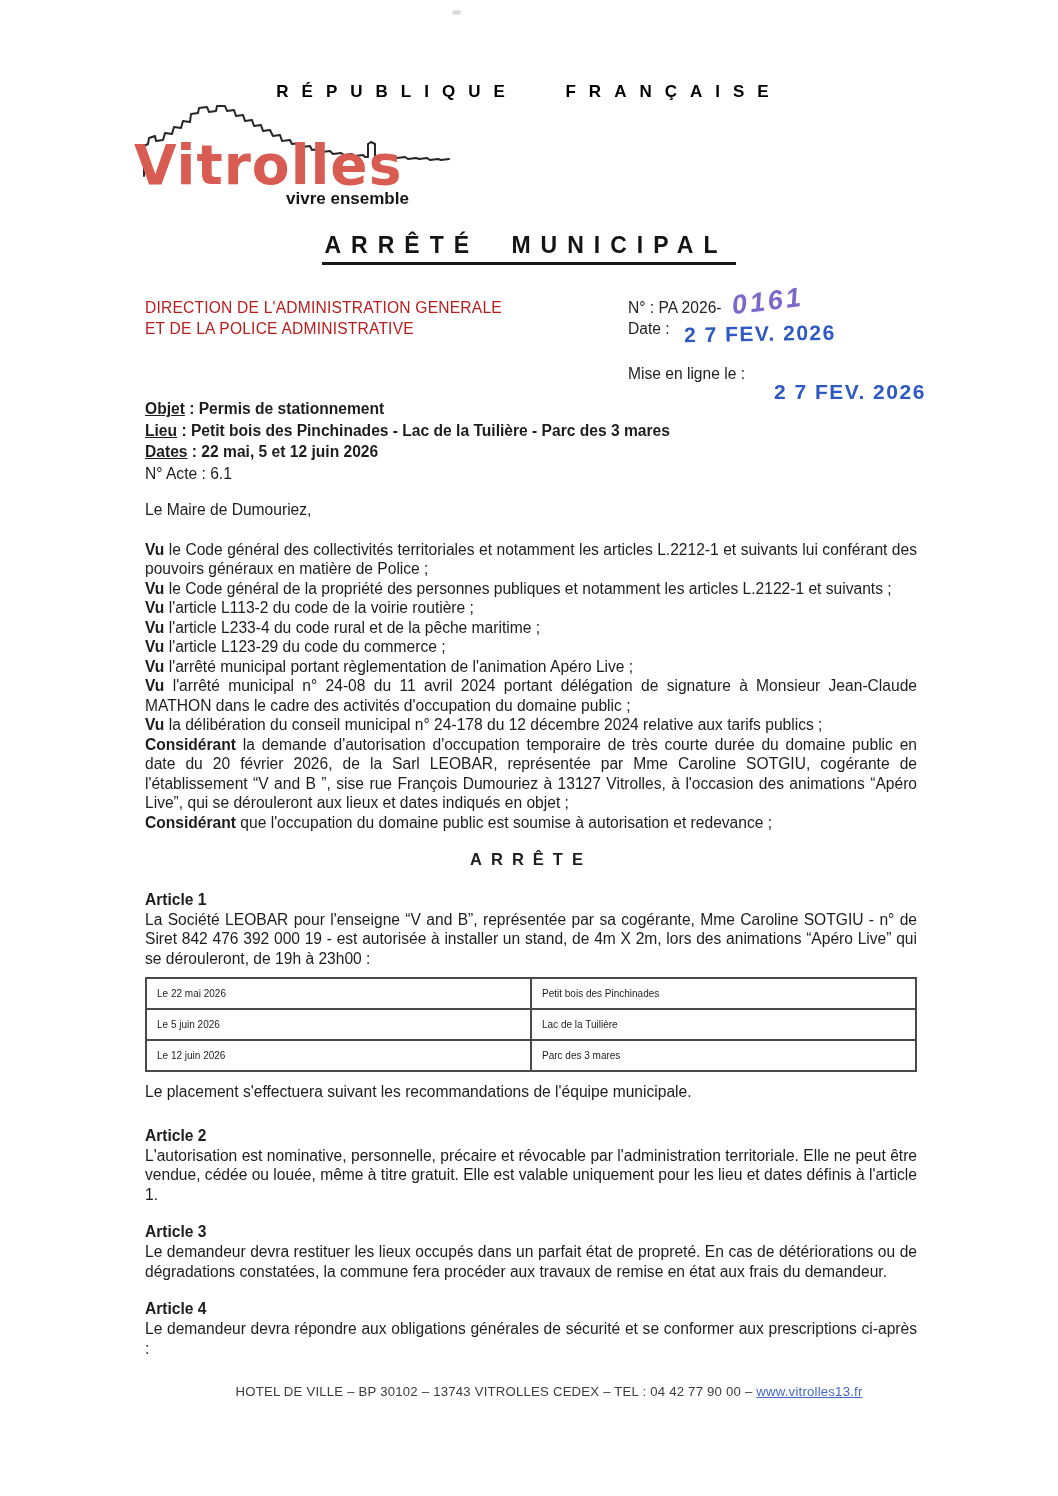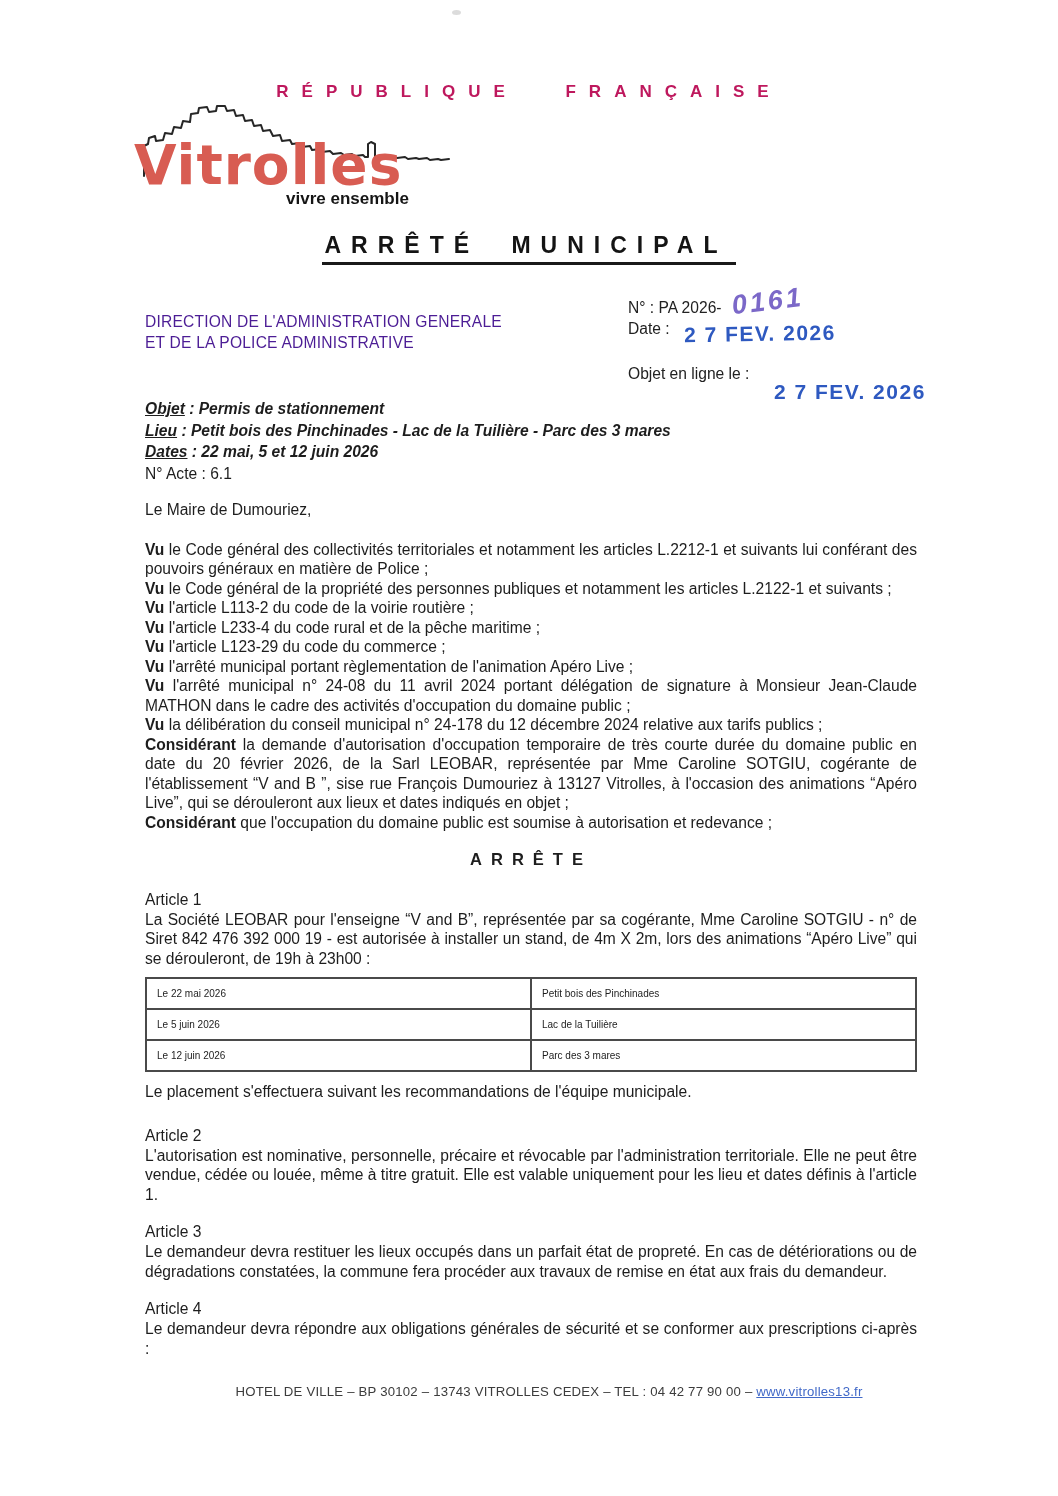--- a/index.html
+++ b/index.html
@@ -4,62 +4,62 @@
 <style>
   html,body{margin:0;padding:0;background:#ffffff;}
   .page{
     position:relative;width:1058px;height:1496px;background:#ffffff;
     font-family:"Liberation Sans","DejaVu Sans",sans-serif;color:#1d1d1d;overflow:hidden;
   }
   .speck{position:absolute;top:10px;left:452px;width:9px;height:5px;background:#dcdcdc;border-radius:50%;}
 
   .republique{
     position:absolute;top:82px;left:0;width:100%;text-align:center;
-    font-size:17px;font-weight:600;letter-spacing:13px;word-spacing:30px;color:#be185d;white-space:nowrap;
+    font-size:17px;font-weight:600;letter-spacing:13px;word-spacing:30px;color:#000000;white-space:nowrap;
   }
 
   .logo{position:absolute;top:100px;left:134px;width:340px;}
   .skyline{display:block;}
   .logo-name{
     margin-top:-40px;font-size:55px;font-weight:700;letter-spacing:1px;
     color:var(--logo-red,#d85c52);font-family:"DejaVu Sans",sans-serif;line-height:1;
   }
   .logo-tagline{margin-top:-4px;margin-left:152px;font-size:17px;font-weight:600;color:#151515;}
 
   .doc-title-wrap{position:absolute;top:232px;left:0;width:100%;text-align:center;}
   .doc-title{
     display:inline-block;font-size:23px;font-weight:800;letter-spacing:10px;word-spacing:16px;
     border-bottom:3px solid #191919;padding:0 8px 3px 2px;color:#141414;
   }
 
   .meta{position:absolute;top:297px;left:145px;width:780px;font-size:15.6px;}
-  .direction{line-height:21px;letter-spacing:0.2px;color:#4c1d95;margin-top:14px;}
+  .direction{line-height:21px;letter-spacing:0.2px;color:#b91c1c;}
   .meta-right{position:absolute;top:0;left:483px;width:300px;line-height:21px;color:#222;}
   .handwritten{
     display:inline-block;font-size:27px;font-weight:600;font-style:italic;
     color:var(--handwriting-purple,#7b68c8);transform:rotate(-7deg) translateY(-3px);
     margin-left:10px;letter-spacing:3px;line-height:0;
   }
   .stamp{
     position:absolute;color:var(--stamp-blue,#2e59c0);font-weight:700;font-size:21px;
     letter-spacing:1.5px;white-space:nowrap;font-family:"Liberation Sans",sans-serif;
   }
   .stamp1{top:26px;left:56px;transform:rotate(-1deg);}
   .stamp2{top:84px;left:146px;}
   .mise-label{margin-top:24px;}
 
   .content{position:absolute;top:398px;left:145px;width:772px;font-size:15.6px;line-height:19.5px;}
   .content p{margin:0;text-align:justify;}
-  .subject-line{line-height:21.5px;font-weight:700;font-style:italic;}
+  .subject-line{line-height:21.5px;font-weight:700;}
   .subject-line .lbl{text-decoration:underline;}
   .acte-line{font-weight:400;line-height:21.5px;}
   .salutation{margin-top:16px;margin-bottom:20px;}
   .lead{font-weight:700;}
   .arrete{margin:18px 0 20px;text-align:center;font-weight:700;font-size:16.5px;letter-spacing:9px;}
-  .art-head{font-weight:400;margin-top:18px;line-height:20px;}
+  .art-head{font-weight:700;margin-top:18px;line-height:20px;}
   .art-head.first{margin-top:0;}
   .art-head.gap-lg{margin-top:24px;}
   .date-table{border-collapse:collapse;width:100%;margin:9px 0 10px;}
   .date-table td{border:2px solid #4a4a4a;height:27px;padding:1px 10px;font-size:10px;color:#1d1d1d;}
   .date-table td.c1{width:50%;}
 
   .footer{
     position:absolute;top:1384px;left:0;width:100%;text-align:center;
     font-size:13.2px;color:#3c3c3c;letter-spacing:0.2px;margin-left:20px;
   }
@@ -90,21 +90,21 @@
     <div class="direction">
       <div>DIRECTION DE L'ADMINISTRATION GENERALE</div>
       <div>ET DE LA POLICE ADMINISTRATIVE</div>
     </div>
     <div class="meta-right">
       <div>
         <span>N° : PA 2026-</span><span class="handwritten">0161</span>
       </div>
       <div>Date :</div>
       <div class="stamp stamp1">2 7 FEV. 2026</div>
-      <div class="mise-label">Objet en ligne le :</div>
+      <div class="mise-label">Mise en ligne le :</div>
       <div class="stamp stamp2">2 7 FEV. 2026</div>
     </div>
   </div>
 
   <div class="content">
 
     <div class="subject-line">
       <span class="lbl">Objet</span><span> : Permis de stationnement</span>
     </div>
     <div class="subject-line">

